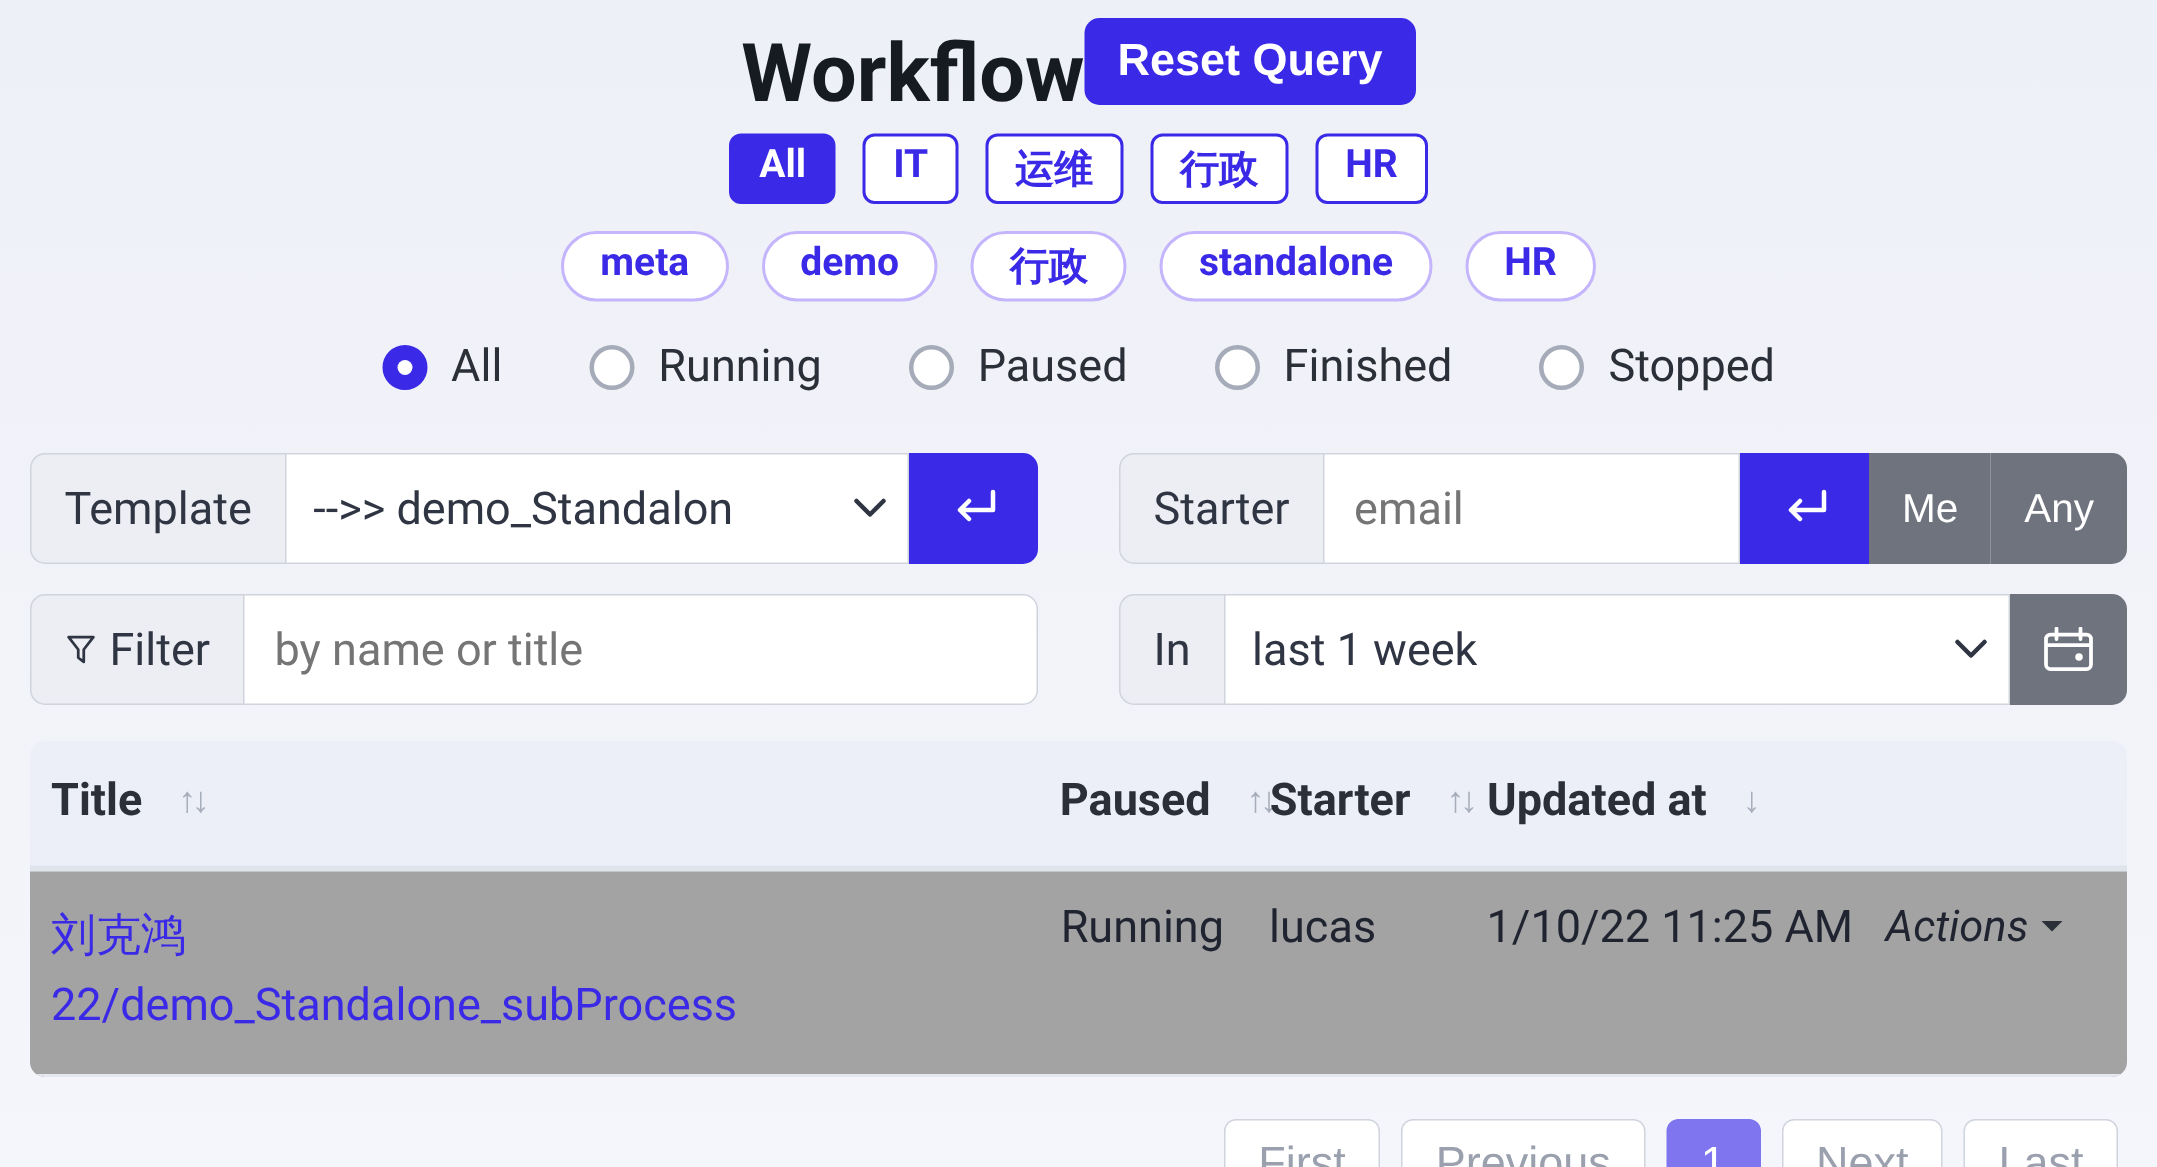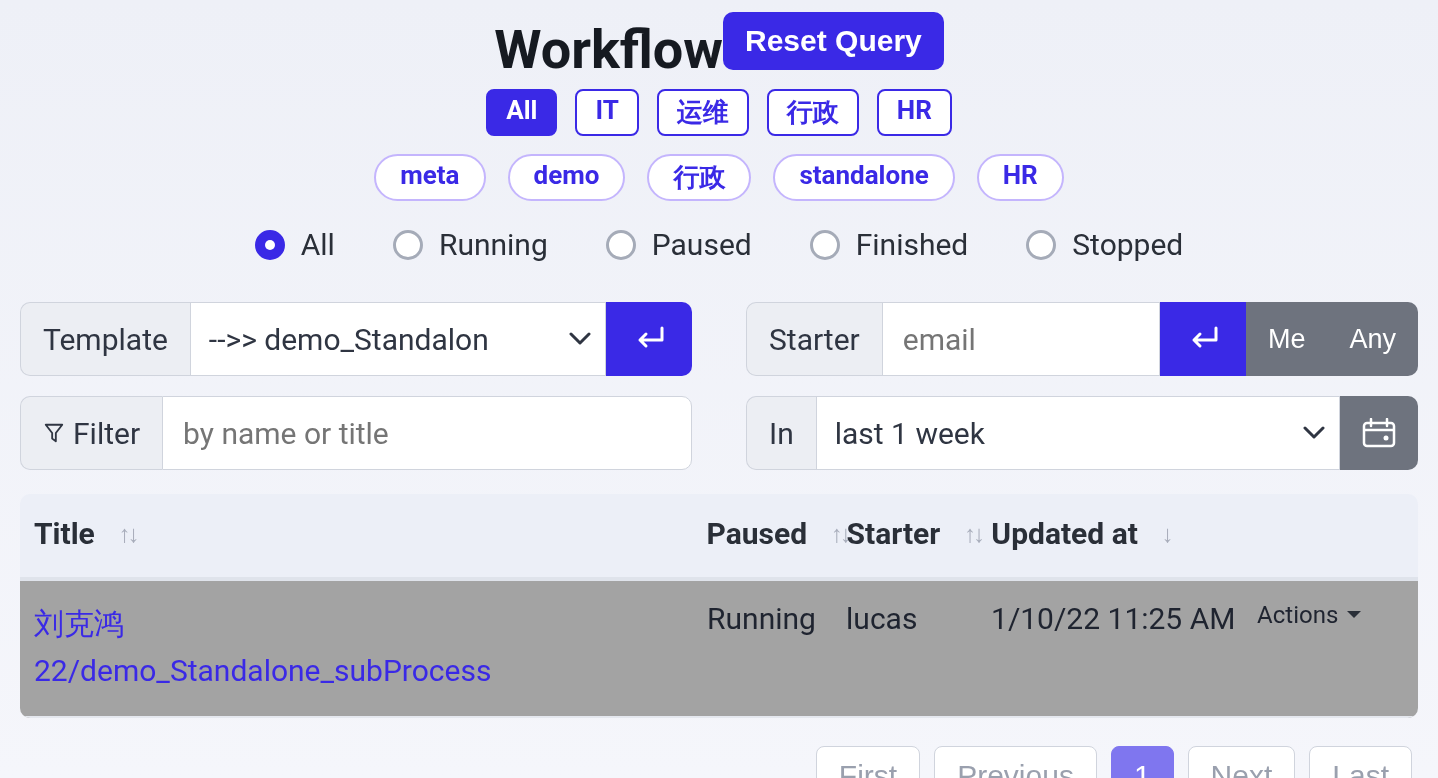--- a/index.html
+++ b/index.html
@@ -189,21 +189,21 @@
     align-items: flex-start;
     padding: 20px 14px 22px;
     font-size: 30px;
     border-bottom: 2px solid #e5e8ef;
     background: #a3a3a3;
   }
   .td.title   { width: 678px; }
   .td.status  { width: 140px; }
   .td.starter { width: 146px; }
   .td.updated { width: 268px; }
-  .td.actions { width: 148px; display: flex; align-items: center; gap: 8px; font-size: 24px; cursor: pointer; }
+  .td.actions { width: 148px; display: flex; align-items: center; gap: 8px; font-size: 29px; cursor: pointer; font-style: italic; }
   .link { color: #3a29e6; cursor: pointer; }
   .link div { line-height: 1.55; }
 
   
   .pagination {
     display: flex;
     justify-content: flex-end;
     gap: 14px;
     margin-top: 28px;
     padding-right: 6px;

